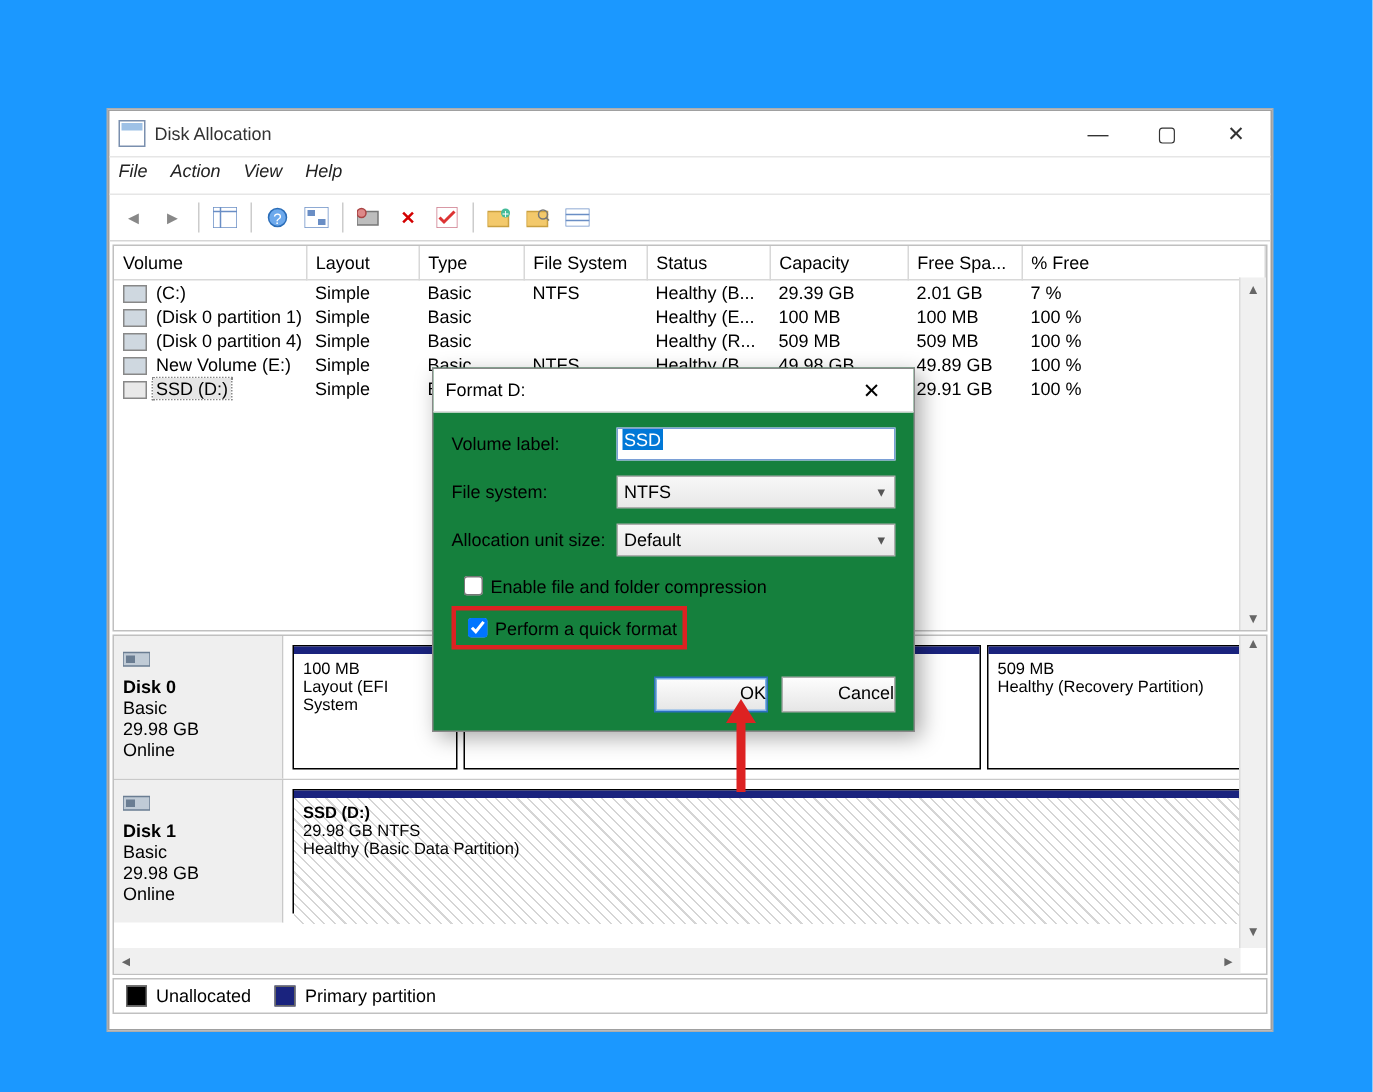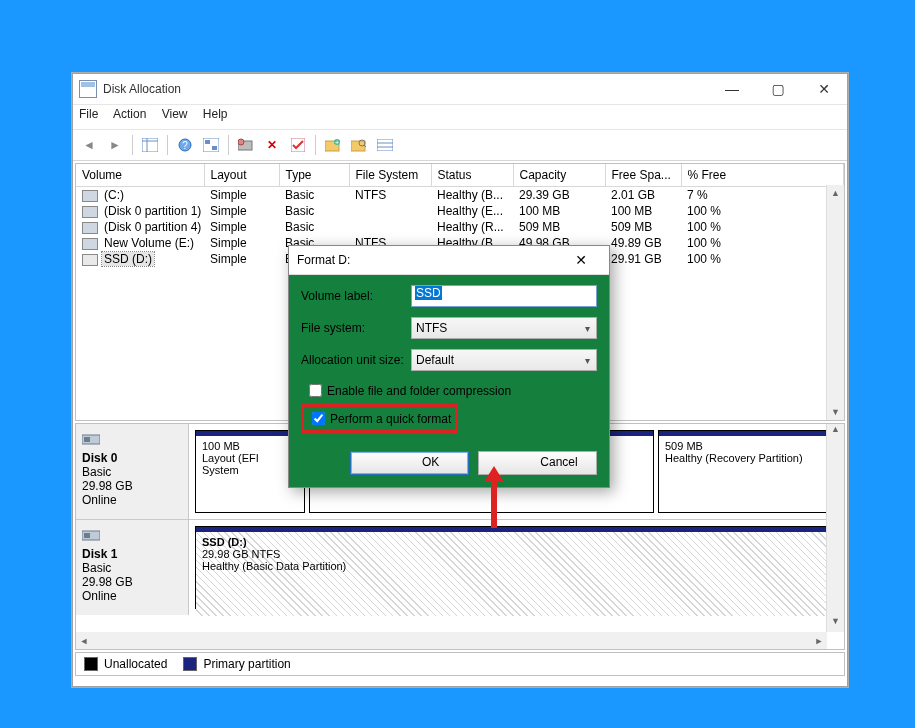--- a/index.html
+++ b/index.html
@@ -29,21 +29,21 @@
   .titlebar .app-icon {
     width:16px;height:16px;
     background:#fff;border:1px solid #7a8fae;
     position:relative;margin-right:6px;
   }
   .titlebar .app-icon::before{content:"";position:absolute;left:1px;right:1px;top:1px;height:5px;background:#9ec1e6;}
   .titlebar .title {flex:1;color:#333;}
   .winbtns {display:flex;height:100%;}
   .winbtn {width:46px;display:flex;align-items:center;justify-content:center;color:#333;font-size:14px;}
   .menubar {height:20px;padding:2px 6px;border-bottom:1px solid #e6e6e6;}
-  .menubar span{margin-right:12px;color:#222;}
+  .menubar span{margin-right:12px;color:#222;font-style:italic;}
   .toolbar {height:26px;display:flex;align-items:center;gap:2px;padding:2px 4px;border-bottom:1px solid #d6d6d6;}
   .tb-sep{width:1px;height:20px;background:#ccc;margin:0 3px;}
   .tb-icon{width:22px;height:22px;display:flex;align-items:center;justify-content:center;border:1px solid transparent;color:#333;font-size:12px;position:relative;}
 
   
   .listwrap{border:1px solid #c0c0c0;margin:2px;height:256px;overflow:hidden;position:relative;}
   table.vol {width:100%;border-collapse:collapse;table-layout:fixed;}
   table.vol th{background:#fff;border-right:1px solid #d8d8d8;border-bottom:1px solid #d8d8d8;text-align:left;font-weight:normal;padding:2px 6px;height:18px;}
   table.vol td{padding:1px 6px;white-space:nowrap;overflow:hidden;}
   .volicon{display:inline-block;width:14px;height:10px;border:1px solid #888;background:#cfd8e0;margin-right:4px;vertical-align:middle;position:relative;}
@@ -90,21 +90,21 @@
   .drow{display:flex;align-items:center;margin:10px 12px;}
   .drow label{width:110px;color:#000;}
   .dinput{flex:1;height:20px;border:1px solid #7a9fd6;background:#fff;padding:0 3px;}
   .dinput .seltxt{background:#0078d7;color:#fff;padding:0 1px;}
   .dsel{flex:1;height:20px;border:1px solid #adadad;background:linear-gradient(#f7f7f7,#e8e8e8);padding:0 4px;position:relative;display:flex;align-items:center;}
   .dsel:after{content:"▾";position:absolute;right:6px;font-size:10px;color:#555;}
   .dcb{margin:4px 12px;display:flex;align-items:center;}
   .dcb input{margin-right:5px;}
   .redbox{border:3px solid #d22;padding:2px 4px;display:inline-flex;align-items:center;}
   .dbtnrow{text-align:right;margin:18px 12px 8px;}
-  .dbtn{display:inline-block;border:1px solid #adadad;background:linear-gradient(#fdfdfd,#e6e6e6);width:74px;height:22px;line-height:20px;text-align:center;margin-left:6px;padding-left:43px;}
+  .dbtn{display:inline-block;border:1px solid #adadad;background:linear-gradient(#fdfdfd,#e6e6e6);width:74px;height:22px;line-height:20px;margin-left:6px;}
   .dbtn.def{border:1px solid #2a6fbf;box-shadow:inset 0 0 0 1px #7db1ea;}
 
   
   .arrow{position:absolute;left:484px;top:466px;z-index:20;}
 </style>
 </head>
 <body>
 
 <div class="mainwin">
   <div class="titlebar">

